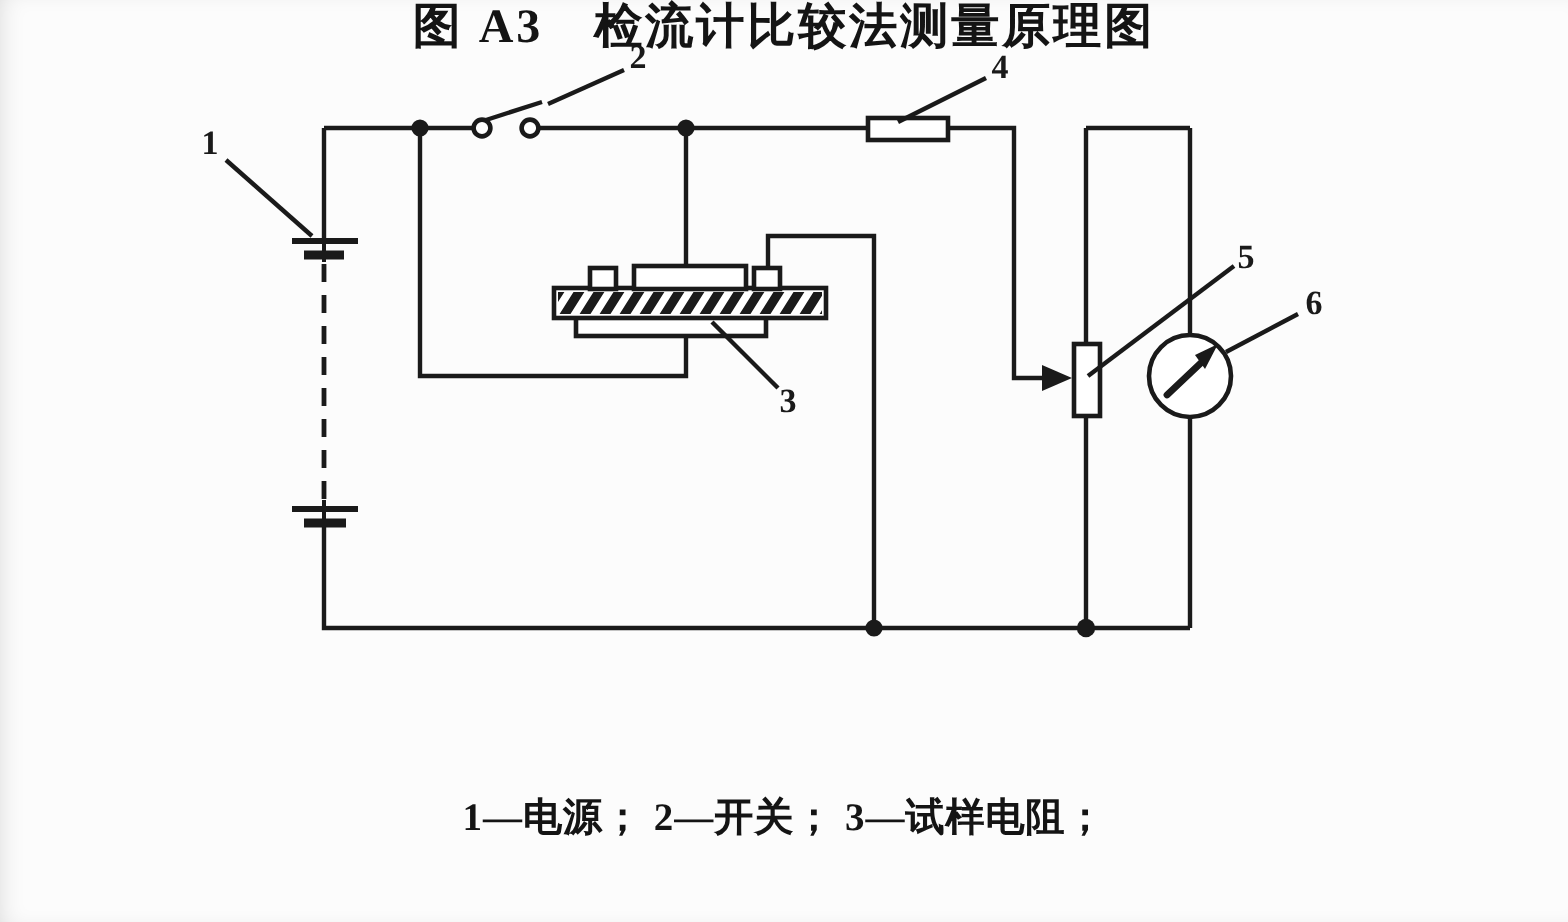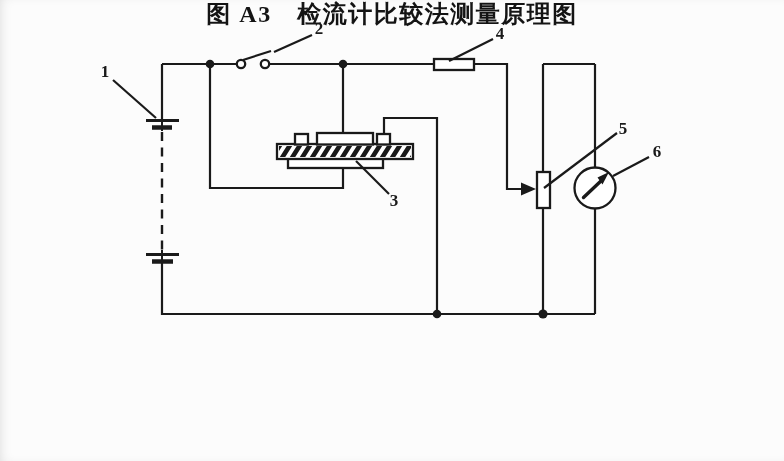--- a/index.html
+++ b/index.html
@@ -128,13 +128,14 @@
       <text class="num" x="105" y="77">1</text>
       <text class="num" x="319" y="34">2</text>
       <text class="num" x="394" y="206">3</text>
       <text class="num" x="500" y="39">4</text>
       <text class="num" x="623" y="134">5</text>
       <text class="num" x="657" y="157">6</text>
     </g>
   </svg>
 
   <div class="caption">图 A3　检流计比较法测量原理图</div>
+  <div class="legend-line" id="legend1">1—电源； 2—开关； 3—试样电阻；</div>
 </div>
 
 </body></html>

